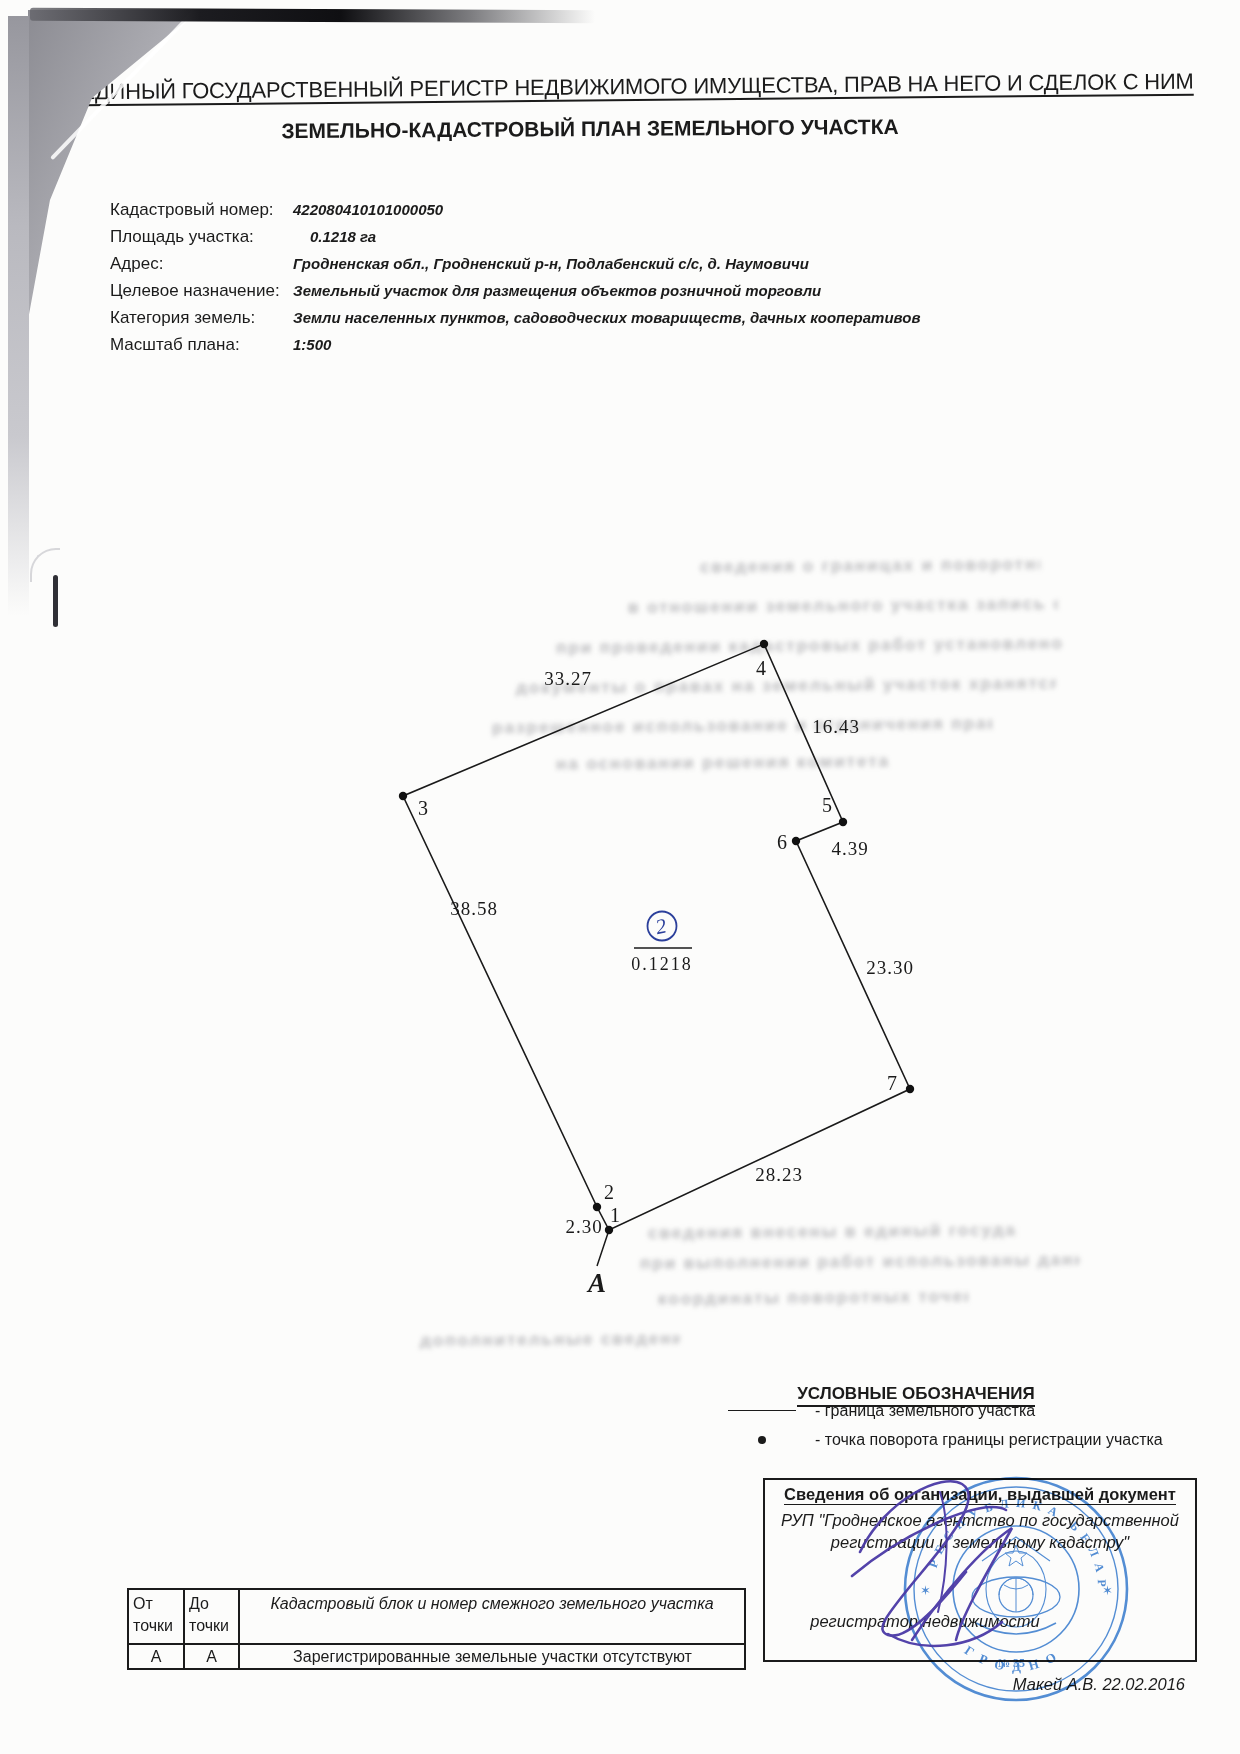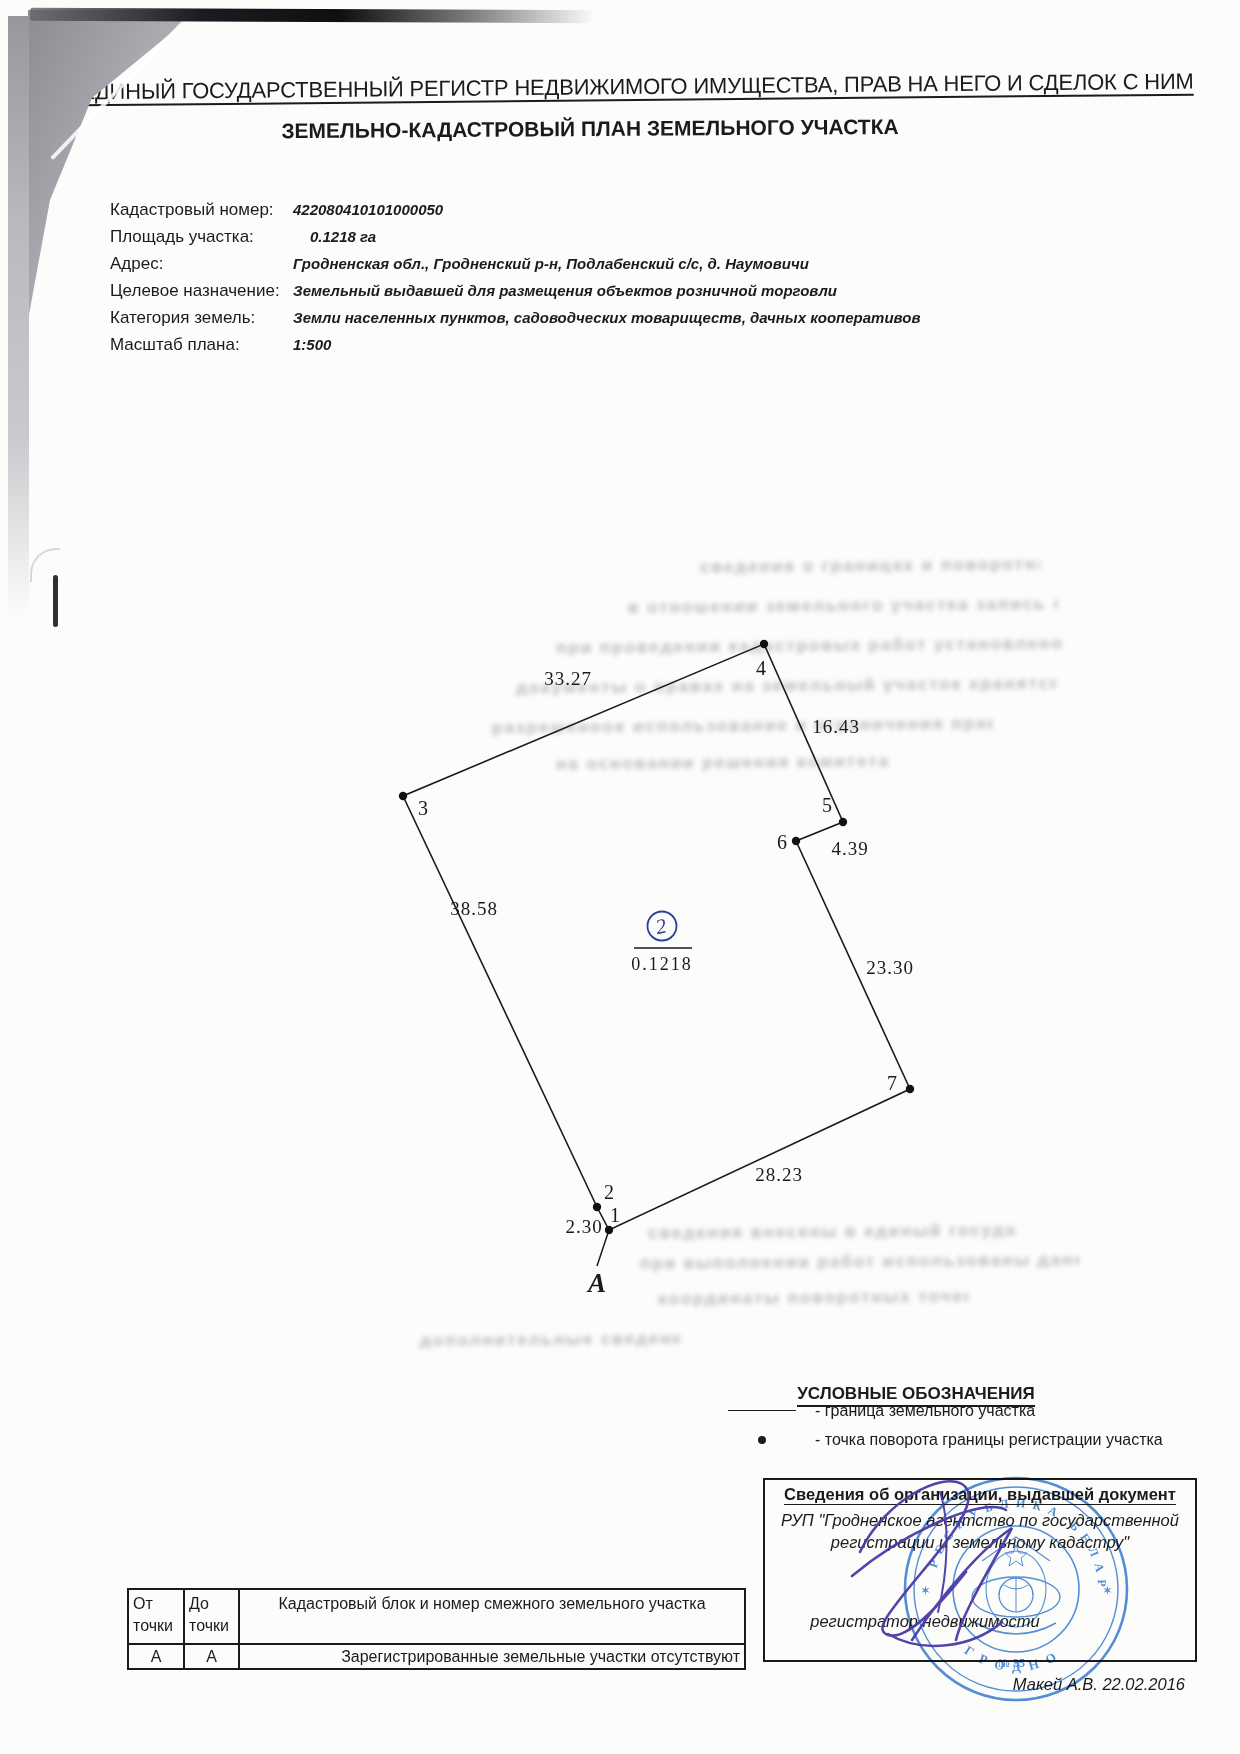--- a/index.html
+++ b/index.html
@@ -67,23 +67,23 @@
   .stamp-svg{position:absolute;left:880px;top:1453px;z-index:6;opacity:.88;mix-blend-mode:multiply;}
   .sig-svg{position:absolute;left:790px;top:1452px;z-index:7;opacity:.95;}
 
   
   .adj-title{position:absolute;left:127px;top:1560px;width:520px;z-index:3;text-align:center;
     font-size:16.5px;font-weight:700;}
   .adj-table{position:absolute;left:127px;top:1588px;z-index:3;border-collapse:collapse;}
   .adj-table td,.adj-table th{border:2px solid #1b1b1b;font-weight:400;font-size:16px;
     padding:0 4px;vertical-align:top;}
   .adj-table th{white-space:pre-line;text-align:left;line-height:1.35;padding-top:3px;}
-  .adj-table .hdr3{text-align:center;}
+  .adj-table .hdr3{text-align:center;font-style:italic;}
   .adj-table td{text-align:center;height:23px;vertical-align:middle;}
-  .adj-table td.cell3{text-align:right;padding-left:5px;}
+  .adj-table td.cell3{text-align:center;padding-left:5px;}
 </style>
 </head>
 <body>
 
 <div class="page">
 
   <div id="smudges">
       <div class="smudge" style="left: 700px; top: 556px; width: 340px;">сведения о границах и поворотных точках</div>
       <div class="smudge" style="left: 628px; top: 596px; width: 430px;">в отношении земельного участка запись о регистрации</div>
       <div class="smudge" style="left: 556px; top: 636px; width: 510px;">при проведении кадастровых работ установлено границы</div>
@@ -96,21 +96,21 @@
       <div class="smudge" style="left: 420px; top: 1330px; width: 260px;">дополнительные сведения отсутствуют</div>
     </div>
 
   <div class="reg-header">ЕДИНЫЙ ГОСУДАРСТВЕННЫЙ РЕГИСТР НЕДВИЖИМОГО ИМУЩЕСТВА, ПРАВ НА НЕГО И СДЕЛОК С НИМ</div>
   <div class="doc-title">ЗЕМЕЛЬНО-КАДАСТРОВЫЙ ПЛАН ЗЕМЕЛЬНОГО УЧАСТКА</div>
 
   <div class="fields" id="fields">
       <div class="field-row" style="top: 0px;"><span class="field-label">Кадастровый номер:</span><span class="field-value" style="padding-left: 0px;">422080410101000050</span></div>
       <div class="field-row" style="top: 27px;"><span class="field-label">Площадь участка:</span><span class="field-value" style="padding-left: 17px;">0.1218  га</span></div>
       <div class="field-row" style="top: 54px;"><span class="field-label">Адрес:</span><span class="field-value" style="padding-left: 0px;">Гродненская обл., Гродненский р-н, Подлабенский с/с, д. Наумовичи</span></div>
-      <div class="field-row" style="top: 81px;"><span class="field-label">Целевое назначение:</span><span class="field-value" style="padding-left: 0px;">Земельный выдавшей для размещения объектов розничной торговли</span></div>
+      <div class="field-row" style="top: 81px;"><span class="field-label">Целевое назначение:</span><span class="field-value" style="padding-left: 0px;">Земельный участок для размещения объектов розничной торговли</span></div>
       <div class="field-row" style="top: 108px;"><span class="field-label">Категория земель:</span><span class="field-value" style="padding-left: 0px;">Земли населенных пунктов, садоводческих товариществ, дачных кооперативов</span></div>
       <div class="field-row" style="top: 135px;"><span class="field-label">Масштаб плана:</span><span class="field-value" style="padding-left: 0px;">1:500</span></div>
     </div>
 
   <svg class="plan-svg" width="1240" height="1754" id="plan">
       <polygon points="609,1230 597,1207 403,796 764,644 843,822 796,841 910,1089" fill="none" stroke="#1a1a1a" stroke-width="1.6"></polygon>
       <line x1="609" y1="1230" x2="597" y2="1266" stroke="#1a1a1a" stroke-width="1.5"></line>
       <circle cx="609" cy="1230" r="4.2" fill="#111"></circle>
       <text x="615" y="1222" text-anchor="middle" font-size="20" font-family="Liberation Serif,serif" fill="#1a1a1a">1</text>
       <circle cx="597" cy="1207" r="4.2" fill="#111"></circle>

